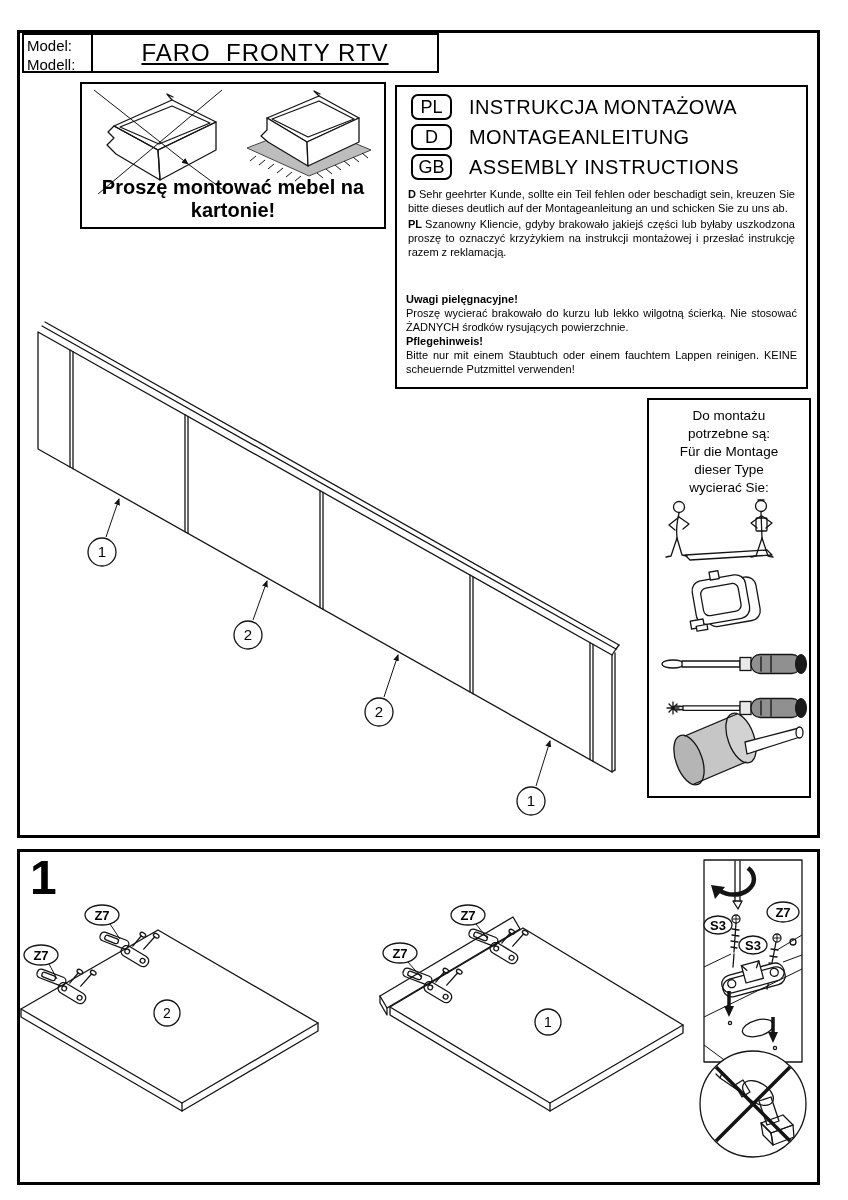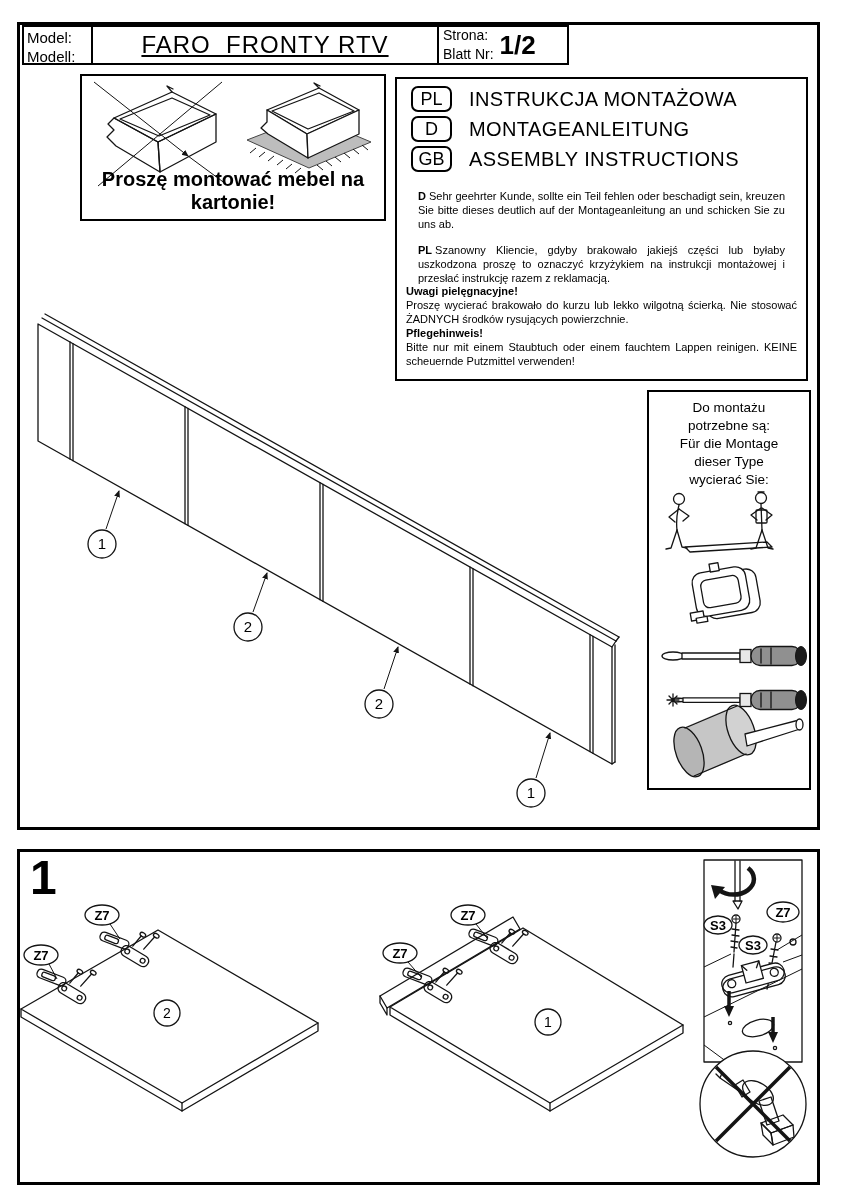--- a/index.html
+++ b/index.html
@@ -22,21 +22,21 @@
                   font-size:20px;font-weight:700;}
   
   .lang-box{left:375px;top:52px;width:413px;height:304px;padding:7px;}
   .lang-rows{position:absolute;left:14px;top:7px;right:8px;}
   .lang-row{display:flex;align-items:center;margin-bottom:4px;}
   .lang-code{width:41px;height:26px;border:2px solid #000;border-radius:7px;
              display:flex;align-items:center;justify-content:center;font-size:18px;flex:none;}
   .lang-label{margin-left:17px;font-size:20px;letter-spacing:0.4px;white-space:nowrap;}
   .cust-notes{position:absolute;left:9px;right:9px;top:99px;font-size:11px;line-height:1.27;
               text-align:justify;}
-  .cust-notes p{margin:12px;}
+  .cust-notes p{margin:2px;}
   .cust-notes b{margin-right:3px;}
   .care-notes{position:absolute;left:9px;right:9px;top:206px;font-size:11px;line-height:1.27;
               text-align:justify;}
   .care-title{font-weight:700;}
   
   .tools-box{left:627px;top:365px;width:164px;height:400px;}
   .tools-text{position:absolute;left:0;right:0;top:7px;text-align:center;
               font-size:13.5px;line-height:1.34;}
   
   .step-number{left:10px;top:2px;font-size:48px;font-weight:700;line-height:1;}
@@ -48,34 +48,27 @@
   .callout-txt{font-size:15px;}
   .part-txt{font-size:14px;}
   .tag-txt{font-size:13px;font-weight:700;}
   .inkfill{fill:#141414;stroke:none;}
 </style>
 </head>
 <body>
 
 <div class="page">
 
-  <div class="sec" style="left:17px;top:22px;width:803px;height:808px;">
+  <div class="sec" style="left:17px;top:30px;width:803px;height:808px;">
 
     <div class="abs box2 model-box">
       <div>Model:</div>
       <div>Modell:</div>
     </div>
     <div class="abs box2 title-box">FARO  FRONTY RTV</div>
-    <div class="abs box2 page-box">
-      <div class="lbls">
-        <div>Strona:</div>
-        <div>Blatt Nr:</div>
-      </div>
-      <div class="val">1/2</div>
-    </div>
 
     <div class="abs box2 carton-box">
       <svg class="abs" style="left:0;top:2px;" width="301" height="112" viewBox="0 0 301 112">
 
         <g transform="translate(10,4)">
           <defs>
             <marker id="ah" markerWidth="9" markerHeight="8" refX="6" refY="3" orient="auto">
               <path d="M0,0 L7,3 L0,6 Z" fill="#141414"></path>
             </marker>
           </defs>

